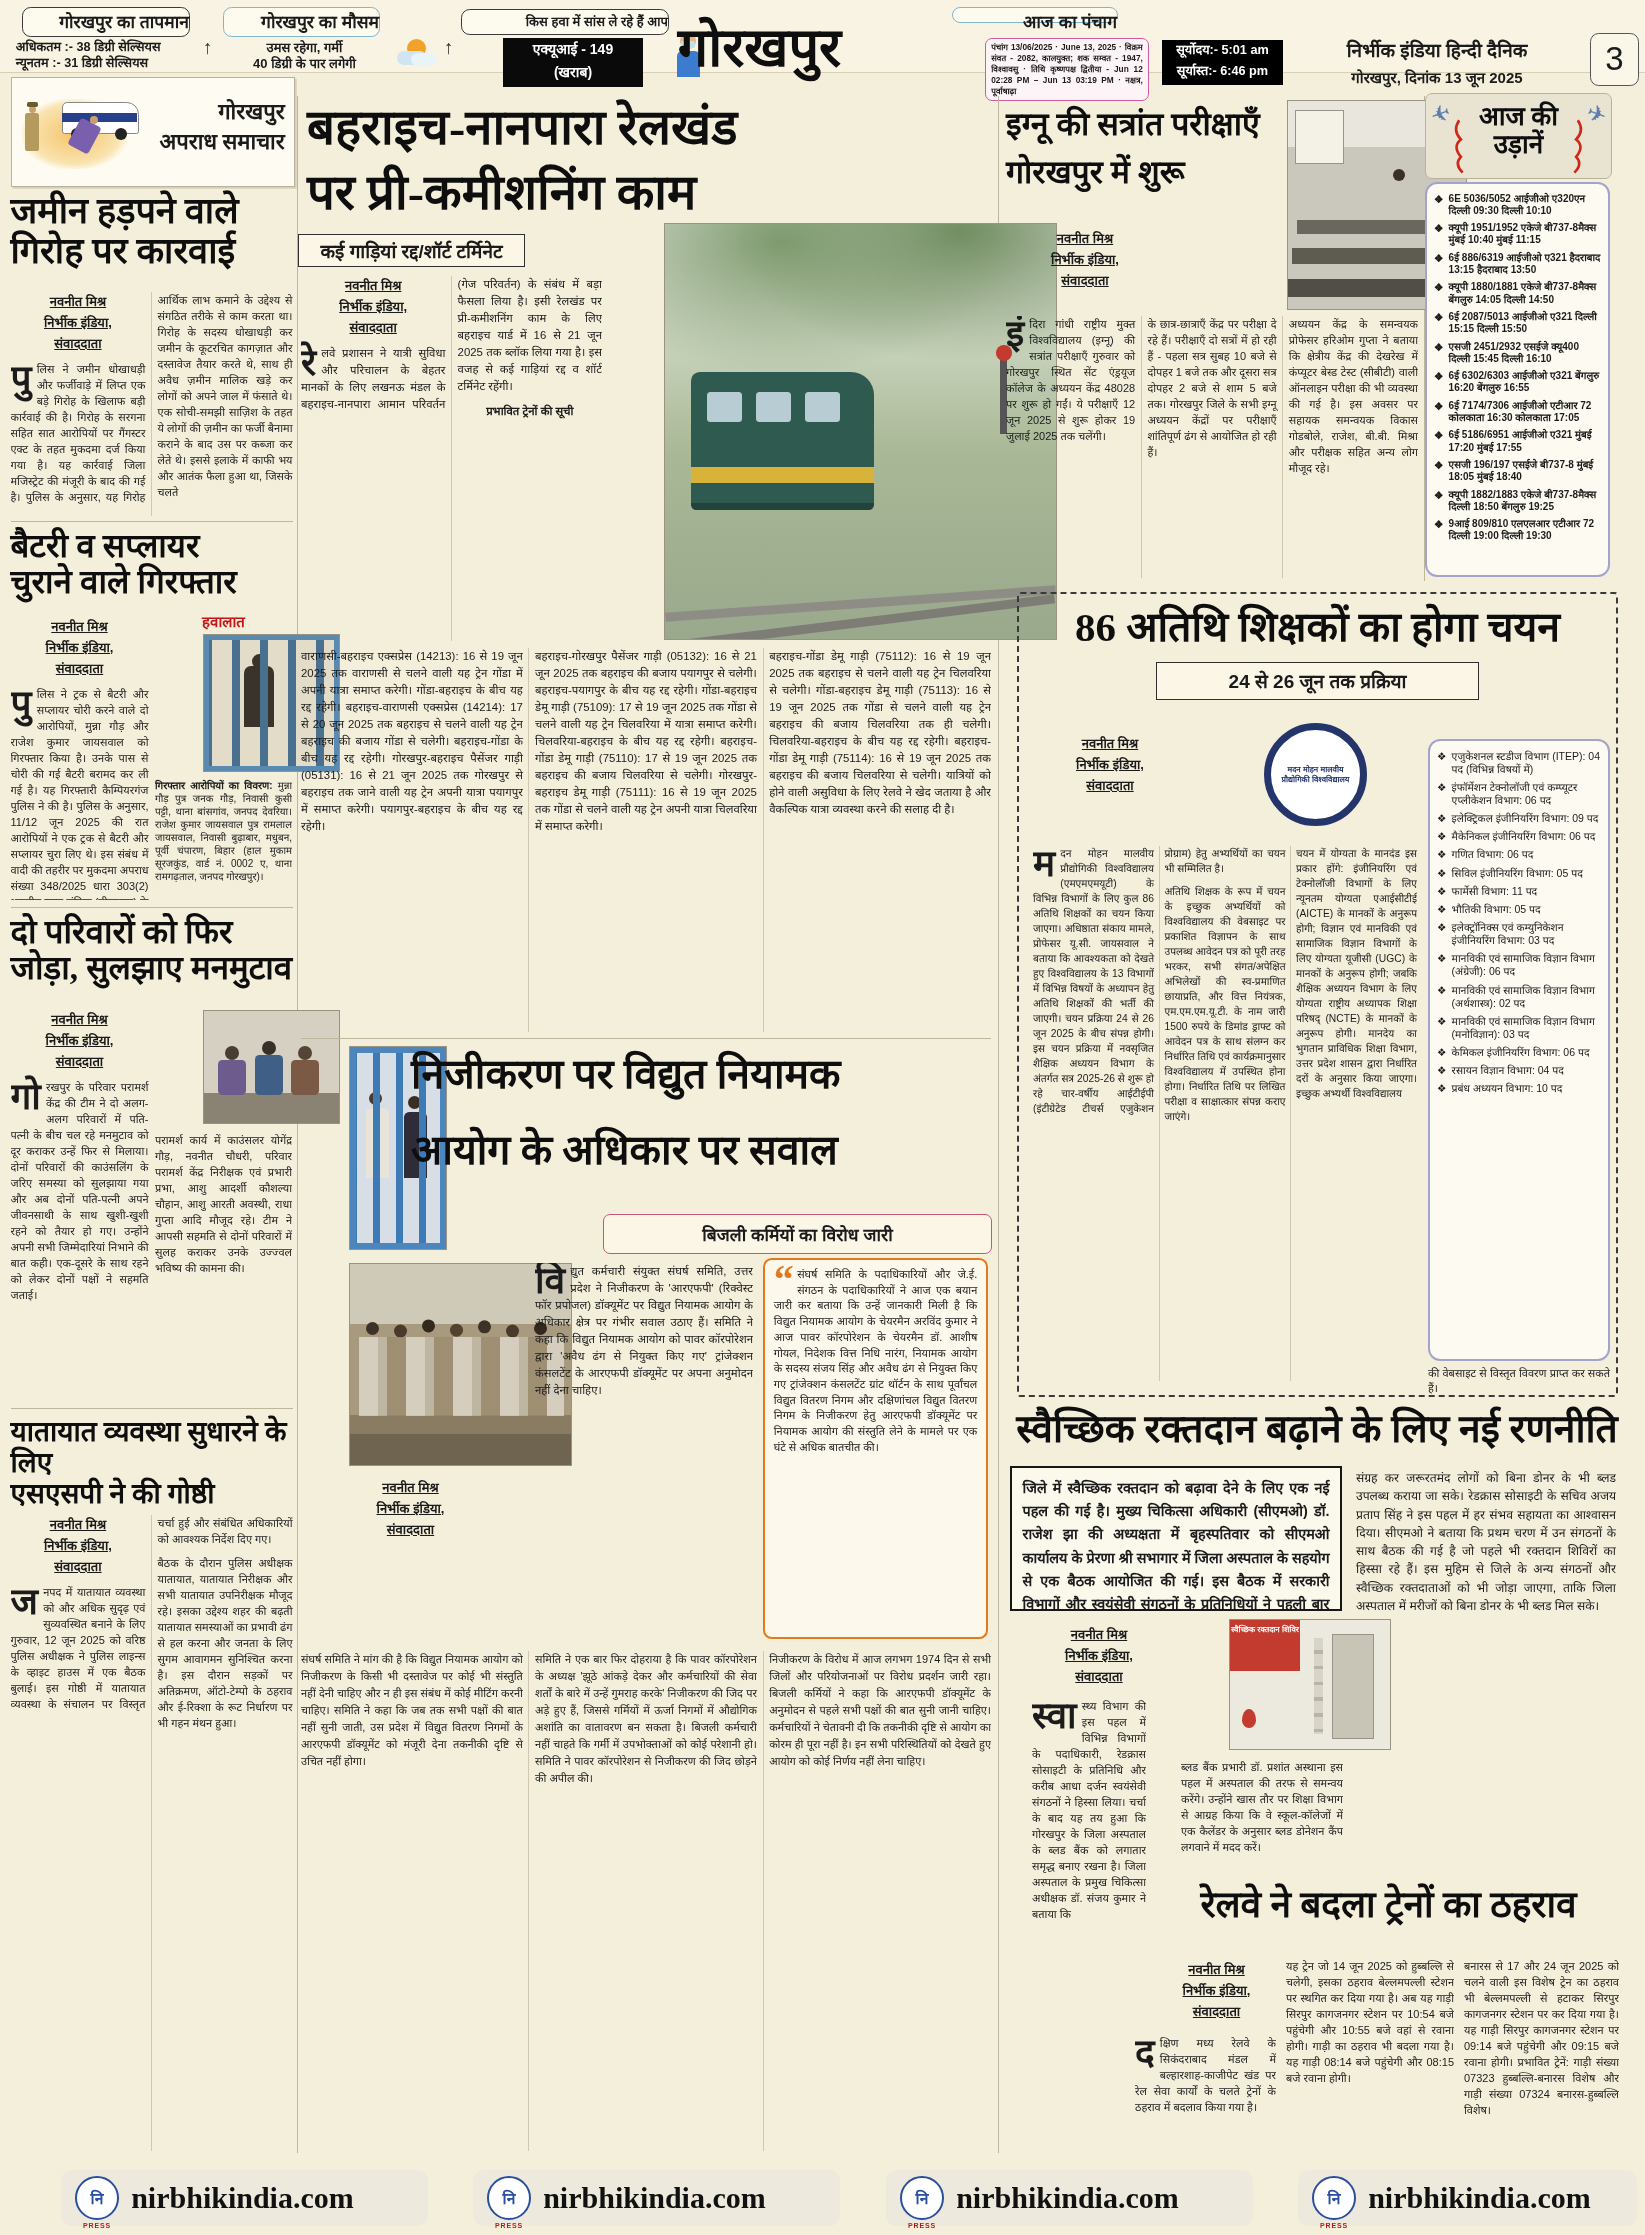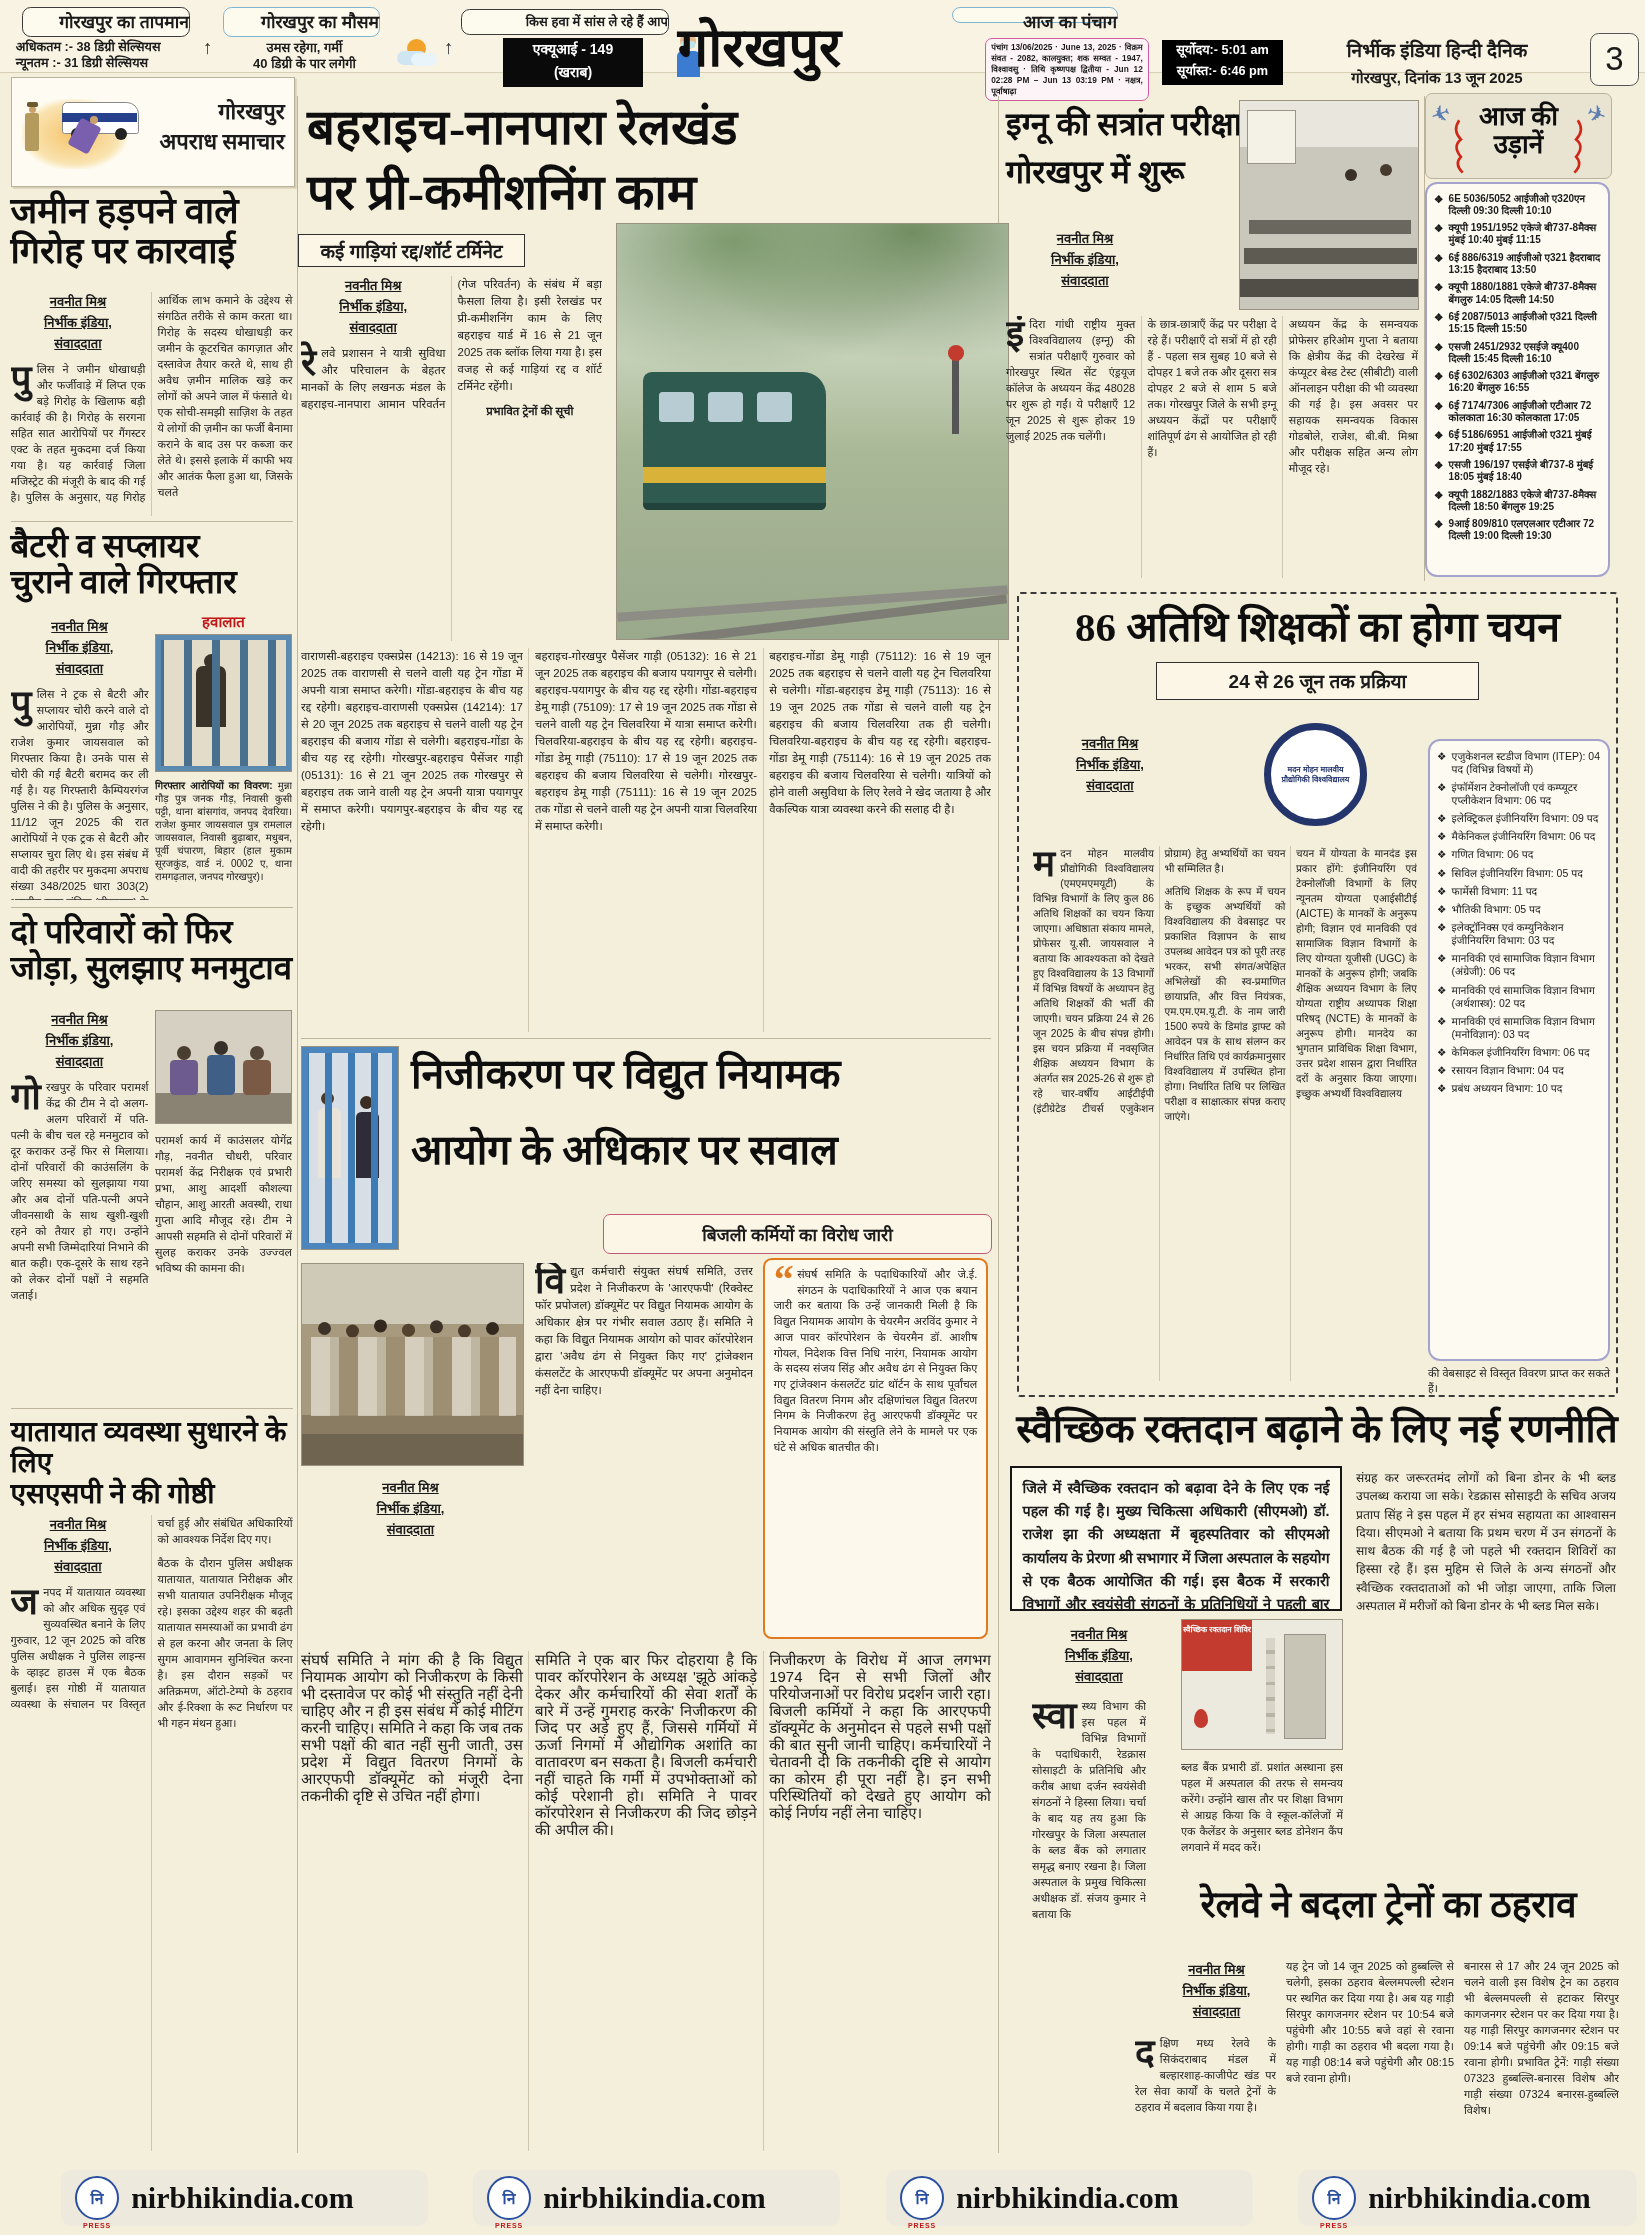--- a/index.html
+++ b/index.html
@@ -12,21 +12,21 @@
   .p{margin:0 0 7.9px;text-align:justify;}
   .bcol{font-size:12.2px;line-height:18.3px;text-align:justify;overflow:hidden;box-sizing:border-box;}
   .mc2{column-count:2;column-gap:12.2px;column-rule:0.9px solid #cfc7b0;}
   .mc3{column-count:3;column-gap:12.2px;column-rule:0.9px solid #cfc7b0;}
   .dc{float:left;font-size:37px;line-height:31px;font-weight:700;padding:1.7px 5.2px 0 0;font-family:"Liberation Serif",serif;}
   .bl{text-align:center;font-weight:700;font-size:13px;line-height:1.6;margin-bottom:7px;break-inside:avoid;}
   .bl div{text-decoration:underline;}
   .shbox{border:1.7px solid #2f2f2f;background:#fbf6e6;font-weight:700;display:flex;align-items:center;justify-content:center;text-align:center;box-sizing:border-box;}
   .vrule{width:0.9px;background:#bdb59c;}
   .hrule{height:0.9px;background:#bdb59c;}
-  .photo{position:absolute;overflow:hidden;border:0.9px solid #9a9382;box-sizing:border-box;}
+  .photo{position:absolute;overflow:hidden;border:0.9px solid #9a9382;box-sizing:border-box;margin-left:48px;}
   .fbox{border:2.6px solid #a3a3cc;border-radius:12.2px;background:#fcfaf1;box-sizing:border-box;}
   .fitem{display:flex;gap:5.2px;margin-bottom:5.2px;font-weight:700;font-size:10px;line-height:12.2px;}
   .fitem .blt{flex:0 0 auto;font-size:10.5px;line-height:12.2px;}
   .ditem{display:flex;gap:5.2px;margin-bottom:5.2px;font-size:10.5px;line-height:13px;}
   .subp{font-weight:700;text-align:center;margin:1.7px 0 7px;break-inside:avoid;}
   .capt{font-size:10px;line-height:13px;text-align:justify;}
   .redlbl{color:#c01818;font-weight:700;text-align:center;}
   .orangebox{border:2.6px solid #e07a1f;border-radius:8.7px;background:#fcf8ec;box-sizing:border-box;padding:7px 8.7px;overflow:hidden;}
   .introbox{border:2.6px solid #161616;background:#fbf8ec;box-sizing:border-box;padding:8.7px 10.5px;font-weight:700;font-size:14.4px;line-height:1.62;text-align:justify;overflow:hidden;}
   .q{float:left;font-size:40px;line-height:26px;color:#e07a1f;font-weight:700;padding-right:3.5px;font-family:"Liberation Serif",serif;}
@@ -253,21 +253,21 @@
     <div>निर्भीक इंडिया,</div>
     <div>संवाददाता</div>
   </div>
   <div class="abs bcol" style="left:535px;top:1263px;width:218px;height:376px;font-size:11.4px;line-height:17px;">
     <p class="p"><span class="dc">वि</span><span>द्युत कर्मचारी संयुक्त संघर्ष समिति, उत्तर प्रदेश ने निजीकरण के 'आरएफपी' (रिक्वेस्ट फॉर प्रपोजल) डॉक्यूमेंट पर विद्युत नियामक आयोग के अधिकार क्षेत्र पर गंभीर सवाल उठाए हैं। समिति ने कहा कि विद्युत नियामक आयोग को पावर कॉरपोरेशन द्वारा 'अवैध ढंग से नियुक्त किए गए' ट्रांजेक्शन कंसलटेंट के आरएफपी डॉक्यूमेंट पर अपना अनुमोदन नहीं देना चाहिए।</span></p>
   </div>
   <div class="abs orangebox" style="left:763px;top:1258px;width:225px;height:381px;font-size:11px;line-height:15.7px;text-align:justify;">
     <span class="q">“</span>
     <span>संघर्ष समिति के पदाधिकारियों और जे.ई. संगठन के पदाधिकारियों ने आज एक बयान जारी कर बताया कि उन्हें जानकारी मिली है कि विद्युत नियामक आयोग के चेयरमैन अरविंद कुमार ने आज पावर कॉरपोरेशन के चेयरमैन डॉ. आशीष गोयल, निदेशक वित्त निधि नारंग, नियामक आयोग के सदस्य संजय सिंह और अवैध ढंग से नियुक्त किए गए ट्रांजेक्शन कंसलटेंट ग्रांट थॉर्टन के साथ पूर्वांचल विद्युत वितरण निगम और दक्षिणांचल विद्युत वितरण निगम के निजीकरण हेतु आरएफपी डॉक्यूमेंट पर नियामक आयोग की संस्तुति लेने के मामले पर एक घंटे से अधिक बातचीत की।</span>
   </div>
-  <div class="abs bcol mc3" style="left:301px;top:1651px;width:690px;height:500px;font-size:15px;line-height:17px;">
+  <div class="abs bcol mc3" style="left:301px;top:1651px;width:690px;height:500px;font-size:11px;line-height:17px;">
     <p class="p">संघर्ष समिति ने मांग की है कि विद्युत नियामक आयोग को निजीकरण के किसी भी दस्तावेज पर कोई भी संस्तुति नहीं देनी चाहिए और न ही इस संबंध में कोई मीटिंग करनी चाहिए। समिति ने कहा कि जब तक सभी पक्षों की बात नहीं सुनी जाती, उस प्रदेश में विद्युत वितरण निगमों के आरएफपी डॉक्यूमेंट को मंजूरी देना तकनीकी दृष्टि से उचित नहीं होगा।</p>
     <p class="p">समिति ने एक बार फिर दोहराया है कि पावर कॉरपोरेशन के अध्यक्ष 'झूठे आंकड़े देकर और कर्मचारियों की सेवा शर्तों के बारे में उन्हें गुमराह करके' निजीकरण की जिद पर अड़े हुए हैं, जिससे गर्मियों में ऊर्जा निगमों में औद्योगिक अशांति का वातावरण बन सकता है। बिजली कर्मचारी नहीं चाहते कि गर्मी में उपभोक्ताओं को कोई परेशानी हो। समिति ने पावर कॉरपोरेशन से निजीकरण की जिद छोड़ने की अपील की।</p>
     <p class="p">निजीकरण के विरोध में आज लगभग 1974 दिन से सभी जिलों और परियोजनाओं पर विरोध प्रदर्शन जारी रहा। बिजली कर्मियों ने कहा कि आरएफपी डॉक्यूमेंट के अनुमोदन से पहले सभी पक्षों की बात सुनी जानी चाहिए। कर्मचारियों ने चेतावनी दी कि तकनीकी दृष्टि से आयोग का कोरम ही पूरा नहीं है। इन सभी परिस्थितियों को देखते हुए आयोग को कोई निर्णय नहीं लेना चाहिए।</p>
   </div>
 
   <div class="abs hl nowrap" style="left:1006px;top:107px;font-size:32px;">इग्नू की सत्रांत परीक्षाएँ</div>
   <div class="abs hl nowrap" style="left:1006px;top:155px;font-size:32px;">गोरखपुर में शुरू</div>
   <div class="photo" style="left:1239px;top:100px;width:180px;height:210px;background:linear-gradient(180deg,#e8e6dd 0 22%,#cac8bd 22% 100%);">
     <div style="position:absolute;left:7px;top:8.7px;width:47px;height:52px;background:#f4f2e6;border:1.7px solid #9a9488;"></div>
     <div style="position:absolute;left:8.7px;bottom:75px;width:162px;height:14px;background:#6a685e;"></div>

